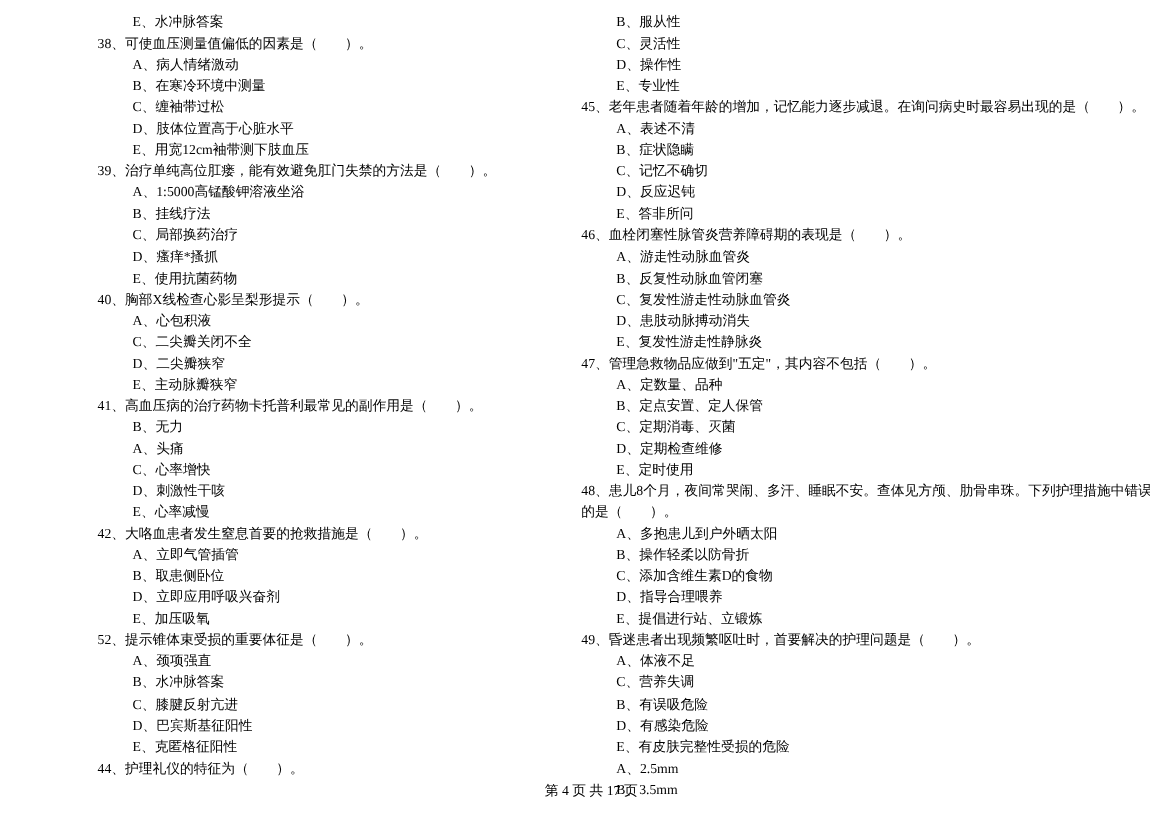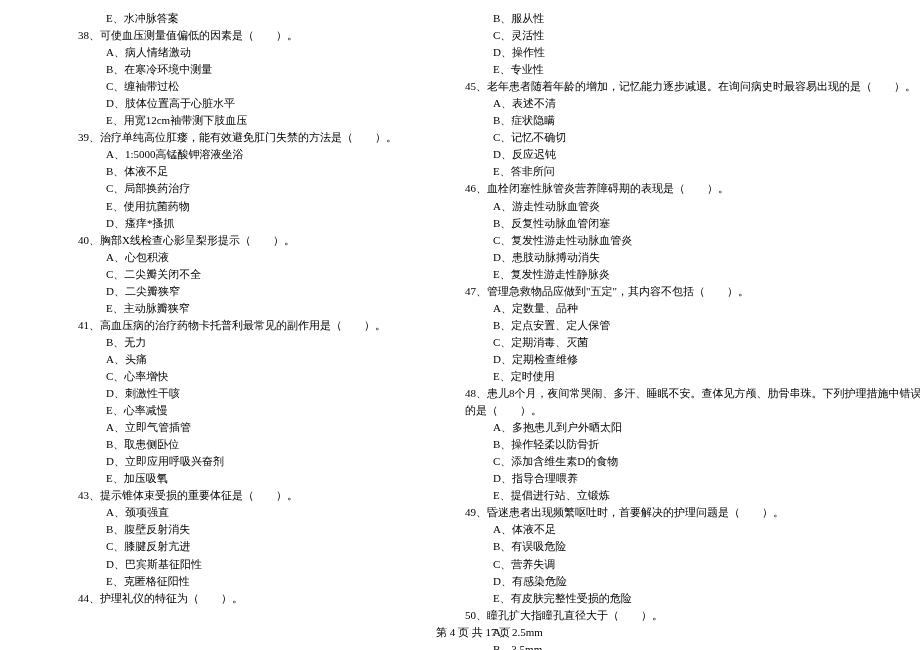--- a/index.html
+++ b/index.html
@@ -51,42 +51,43 @@
   <div class="column" id="col-left">
       <div class="line indent1">E、水冲脉答案</div>
       <div class="line indent-q">38、可使血压测量值偏低的因素是（　　）。</div>
       <div class="line indent1">A、病人情绪激动</div>
       <div class="line indent1">B、在寒冷环境中测量</div>
       <div class="line indent1">C、缠袖带过松</div>
       <div class="line indent1">D、肢体位置高于心脏水平</div>
       <div class="line indent1">E、用宽12cm袖带测下肢血压</div>
       <div class="line indent-q">39、治疗单纯高位肛瘘，能有效避免肛门失禁的方法是（　　）。</div>
       <div class="line indent1">A、1:5000高锰酸钾溶液坐浴</div>
-      <div class="line indent1">B、体液不足</div>
+      <div class="line indent1">B、挂线疗法</div>
       <div class="line indent1">C、局部换药治疗</div>
+      <div class="line indent1">D、瘙痒*搔抓</div>
       <div class="line indent1">E、使用抗菌药物</div>
-      <div class="line indent1">D、瘙痒*搔抓</div>
       <div class="line indent-q">40、胸部X线检查心影呈梨形提示（　　）。</div>
       <div class="line indent1">A、心包积液</div>
       <div class="line indent1">C、二尖瓣关闭不全</div>
       <div class="line indent1">D、二尖瓣狭窄</div>
       <div class="line indent1">E、主动脉瓣狭窄</div>
       <div class="line indent-q">41、高血压病的治疗药物卡托普利最常见的副作用是（　　）。</div>
       <div class="line indent1">B、无力</div>
       <div class="line indent1">A、头痛</div>
       <div class="line indent1">C、心率增快</div>
       <div class="line indent1">D、刺激性干咳</div>
       <div class="line indent1">E、心率减慢</div>
+      <div class="line indent-q">42、大咯血患者发生窒息首要的抢救措施是（　　）。</div>
       <div class="line indent1">A、立即气管插管</div>
       <div class="line indent1">B、取患侧卧位</div>
       <div class="line indent1">D、立即应用呼吸兴奋剂</div>
       <div class="line indent1">E、加压吸氧</div>
-      <div class="line indent-q">43、提示锥体束受损的重要体征是（　　）。</div>
+      <div class="line indent-q">52、提示锥体束受损的重要体征是（　　）。</div>
       <div class="line indent1">A、颈项强直</div>
-      <div class="line indent1">B、腹壁反射消失</div>
+      <div class="line indent1">B、水冲脉答案</div>
       <div class="line indent1">C、膝腱反射亢进</div>
       <div class="line indent1">D、巴宾斯基征阳性</div>
       <div class="line indent1">E、克匿格征阳性</div>
       <div class="line indent-q">44、护理礼仪的特征为（　　）。</div>
     </div>
   <div class="column" id="col-right">
       <div class="line indent1">B、服从性</div>
       <div class="line indent1">C、灵活性</div>
       <div class="line indent1">D、操作性</div>
       <div class="line indent1">E、专业性</div>
@@ -110,23 +111,22 @@
       <div class="line indent1">E、定时使用</div>
       <div class="line indent-q">48、患儿8个月，夜间常哭闹、多汗、睡眠不安。查体见方颅、肋骨串珠。下列护理措施中错误</div>
       <div class="line indent-q">的是（　　）。</div>
       <div class="line indent1">A、多抱患儿到户外晒太阳</div>
       <div class="line indent1">B、操作轻柔以防骨折</div>
       <div class="line indent1">C、添加含维生素D的食物</div>
       <div class="line indent1">D、指导合理喂养</div>
       <div class="line indent1">E、提倡进行站、立锻炼</div>
       <div class="line indent-q">49、昏迷患者出现频繁呕吐时，首要解决的护理问题是（　　）。</div>
       <div class="line indent1">A、体液不足</div>
+      <div class="line indent1">C、营养失调</div>
       <div class="line indent1">B、有误吸危险</div>
-      <div class="line indent1">C、营养失调</div>
       <div class="line indent1">D、有感染危险</div>
       <div class="line indent1">E、有皮肤完整性受损的危险</div>
-      <div class="line indent-q">50、瞳孔扩大指瞳孔直径大于（　　）。</div>
       <div class="line indent1">A、2.5mm</div>
       <div class="line indent1">B、3.5mm</div>
     </div>
 </div>
 
 <div class="footer">第 4 页 共 17 页</div>
 
 </body></html>

